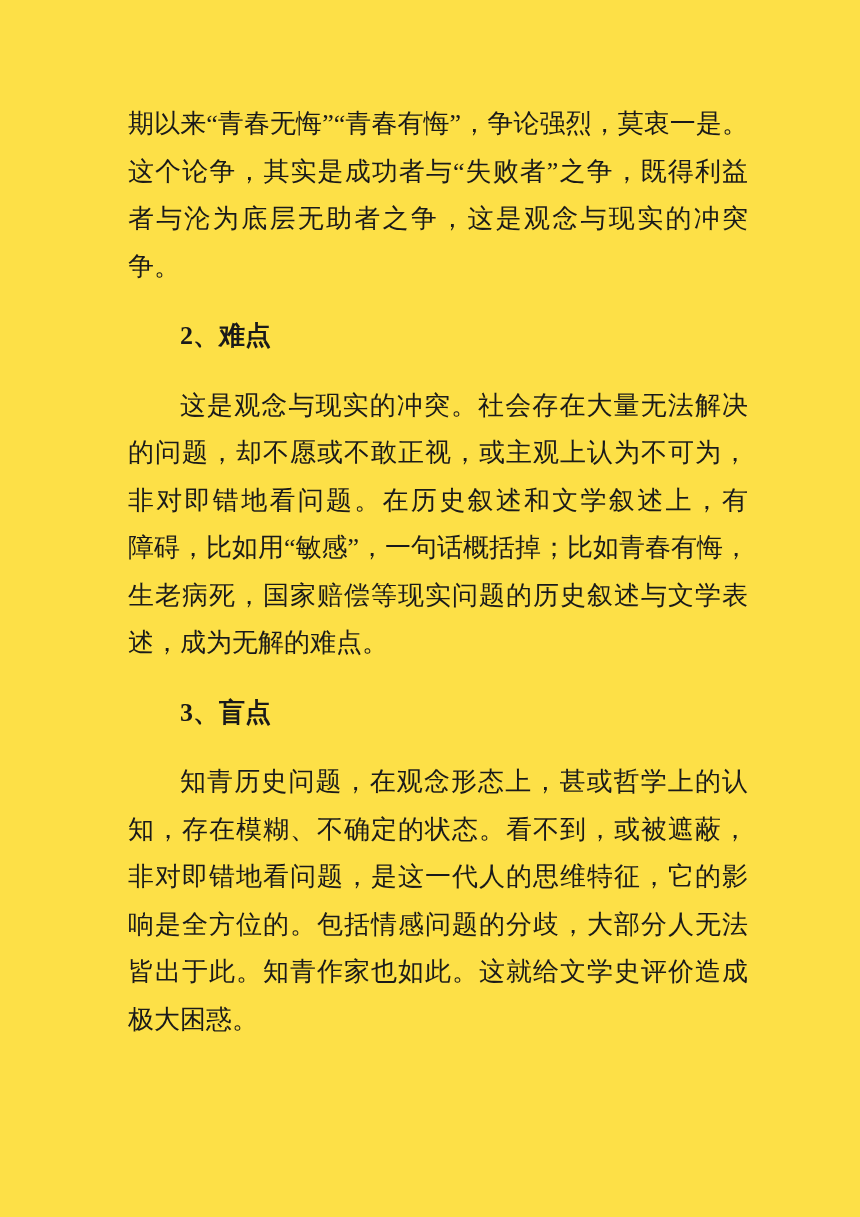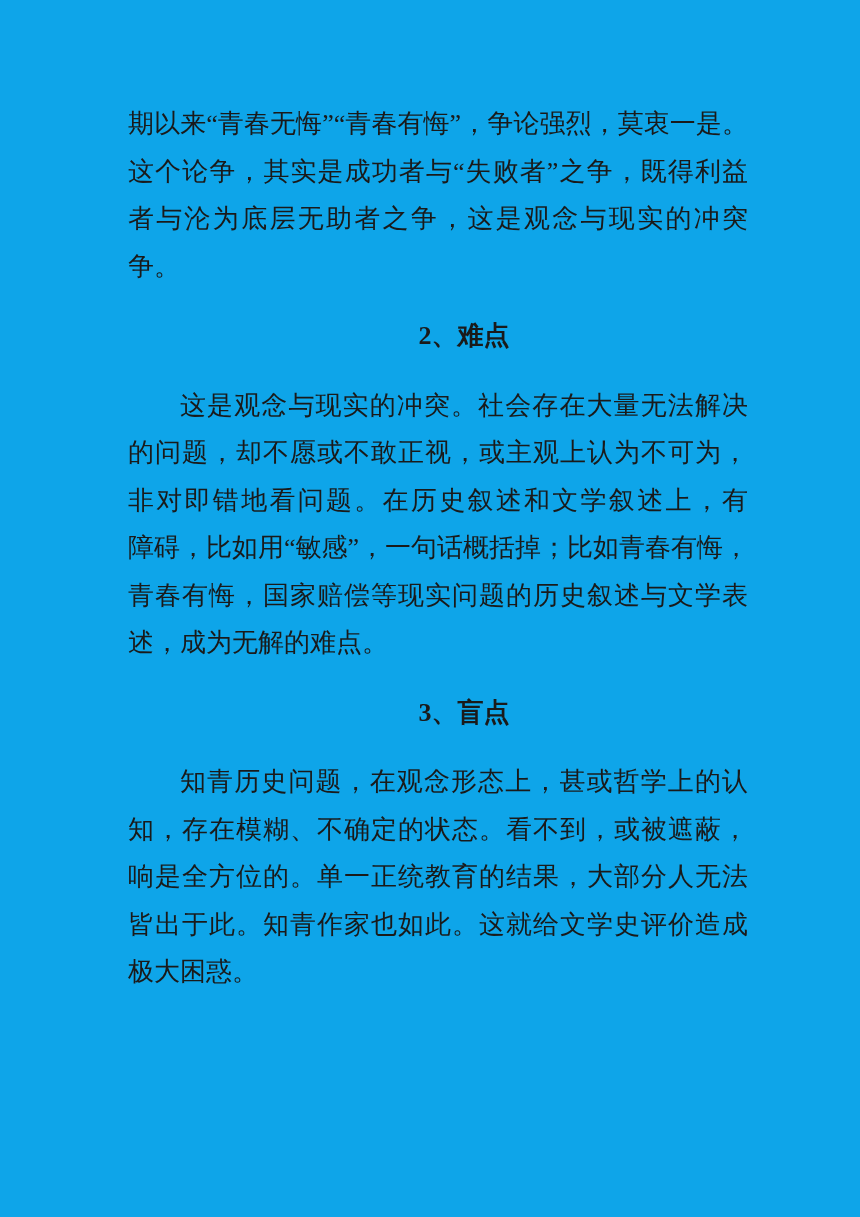--- a/index.html
+++ b/index.html
@@ -5,21 +5,21 @@
   html, body {
     margin: 0;
     padding: 0;
     background: #e8e8e8;
   }
   .page {
     position: relative;
     width: 860px;
     height: 1217px;
     margin: 0 auto;
-    background: #0ea5e9;
+    background: #fde047;
     overflow: hidden;
     font-family: "Liberation Serif", "DejaVu Serif", serif;
   }
   .content {
     position: absolute;
     left: 128px;
     top: 100px;
     width: 620px;
     color: #1a1a1a;
     font-size: 26px;
@@ -41,21 +41,20 @@
   .line.indent {
     text-indent: 52px;
   }
   .heading {
     margin: 22px 0;
     padding-left: 52px;
     font-size: 26px;
     line-height: 47.5px;
     font-weight: bold;
     color: #1a1a1a;
-    text-align: center;
   }
 </style>
 </head>
 <body>
 
 <div class="page">
   <div class="content">
 
     <p class="para">
       <span class="line">期以来“青春无悔”“青春有悔”，争论强烈，莫衷一是。</span>
@@ -64,28 +63,29 @@
       <span class="line last">争。</span>
     </p>
 
     <h3 class="heading">2、难点</h3>
 
     <p class="para">
       <span class="line indent">这是观念与现实的冲突。社会存在大量无法解决</span>
       <span class="line">的问题，却不愿或不敢正视，或主观上认为不可为，</span>
       <span class="line">非对即错地看问题。在历史叙述和文学叙述上，有</span>
       <span class="line">障碍，比如用“敏感”，一句话概括掉；比如青春有悔，</span>
-      <span class="line">青春有悔，国家赔偿等现实问题的历史叙述与文学表</span>
+      <span class="line">生老病死，国家赔偿等现实问题的历史叙述与文学表</span>
       <span class="line last">述，成为无解的难点。</span>
     </p>
 
     <h3 class="heading">3、盲点</h3>
 
     <p class="para">
       <span class="line indent">知青历史问题，在观念形态上，甚或哲学上的认</span>
       <span class="line">知，存在模糊、不确定的状态。看不到，或被遮蔽，</span>
-      <span class="line">响是全方位的。单一正统教育的结果，大部分人无法</span>
+      <span class="line">非对即错地看问题，是这一代人的思维特征，它的影</span>
+      <span class="line">响是全方位的。包括情感问题的分歧，大部分人无法</span>
       <span class="line">皆出于此。知青作家也如此。这就给文学史评价造成</span>
       <span class="line last">极大困惑。</span>
     </p>
 
   </div>
 </div>
 
 </body></html>

